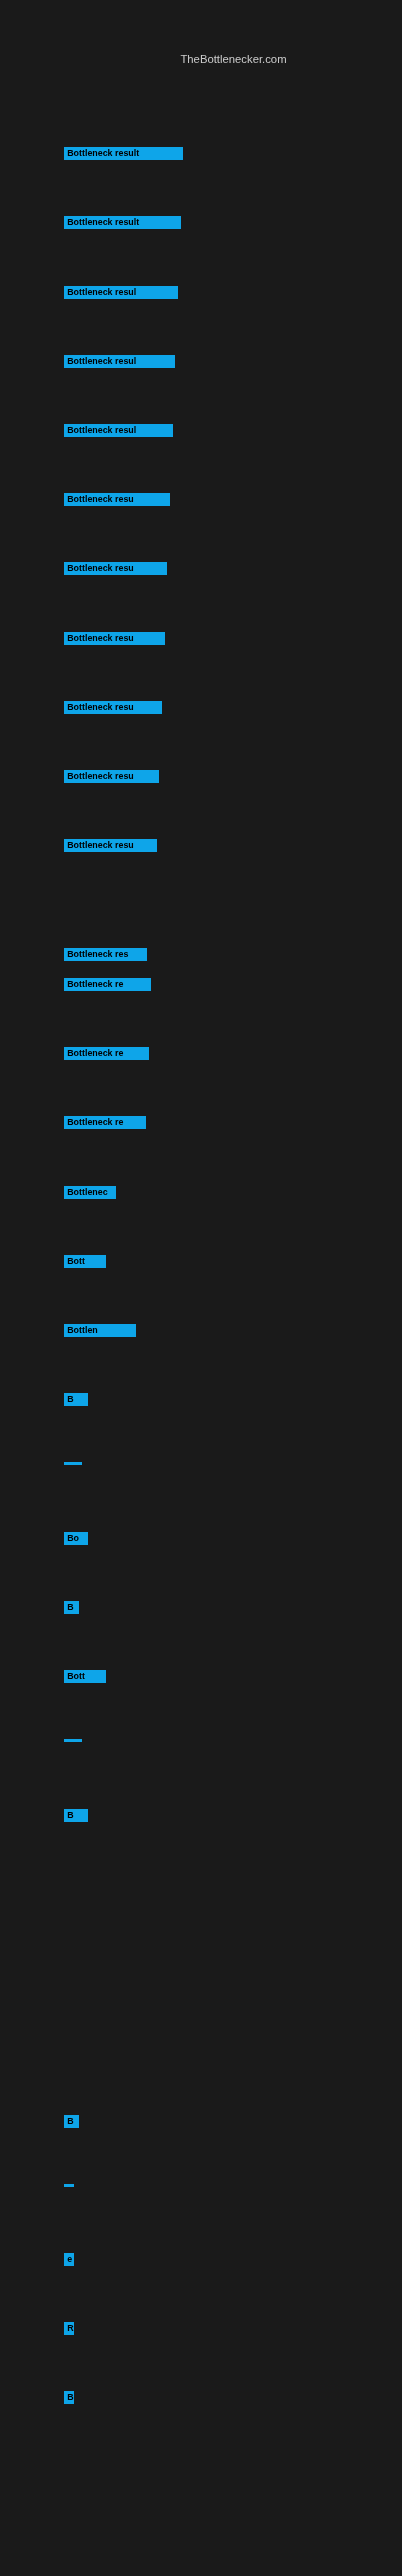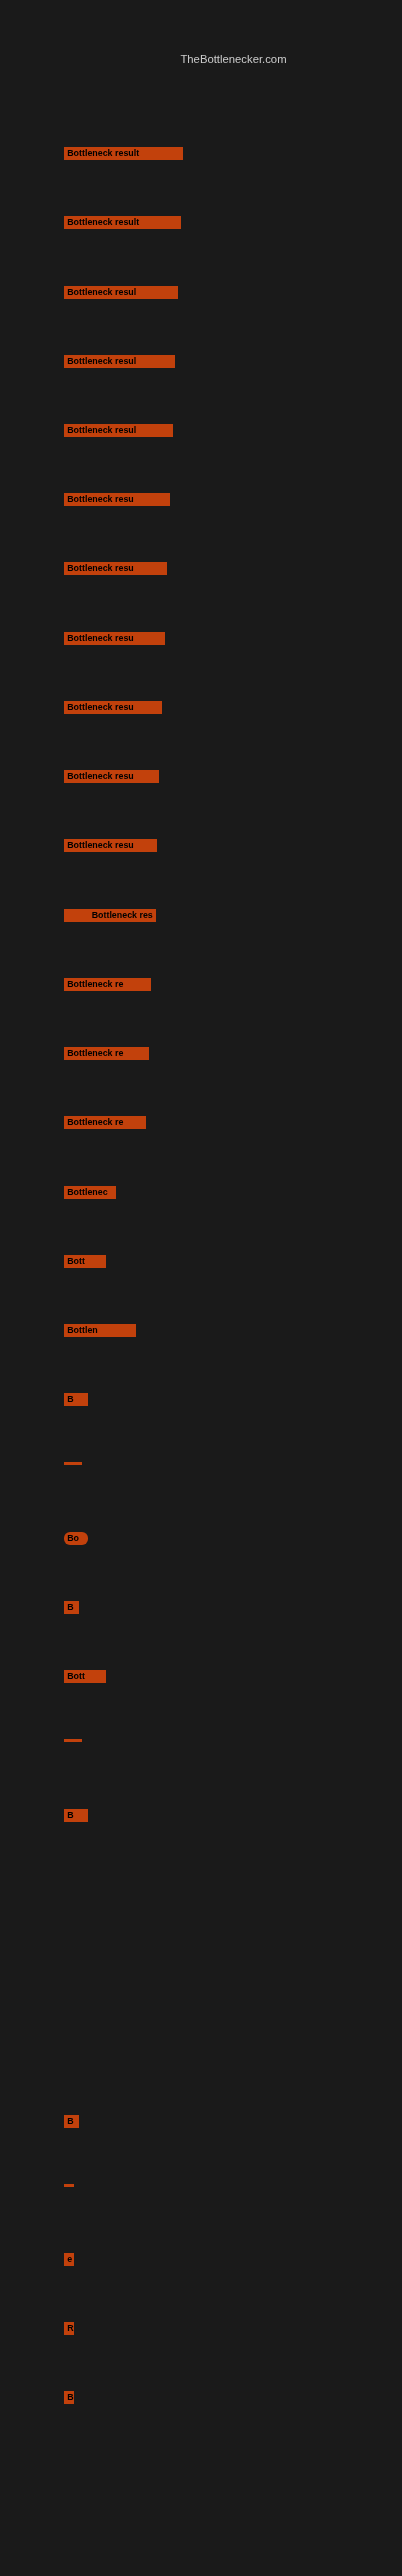--- a/index.html
+++ b/index.html
@@ -12,21 +12,21 @@
     }
     .site-title {
       text-align: center;
       color: #cccccc;
       font-size: 11.3px;
       padding: 4.8px 0;
       background: #1a1a1a;
     }
     .bottleneck-bar {
       display: inline-block;
-      background-color: #c2410c;
+      background-color: #0ea5e9;
       color: #000;
       font-size: 8.9px;
       font-weight: bold;
       padding: 1.6px 3.2px;
       white-space: nowrap;
       overflow: hidden;
       position: absolute;
       left: 0;
     }
   </style>
@@ -40,30 +40,30 @@
     <div class="bottleneck-bar" style="top: 114px; width: 117px;">Bottleneck result</div>
     <div class="bottleneck-bar" style="top: 184px; width: 114px;">Bottleneck resul</div>
     <div class="bottleneck-bar" style="top: 253px; width: 111px;">Bottleneck resul</div>
     <div class="bottleneck-bar" style="top: 322px; width: 109px;">Bottleneck resul</div>
     <div class="bottleneck-bar" style="top: 391px; width: 106px;">Bottleneck resu</div>
     <div class="bottleneck-bar" style="top: 460px; width: 103px;">Bottleneck resu</div>
     <div class="bottleneck-bar" style="top: 530px; width: 101px;">Bottleneck resu</div>
     <div class="bottleneck-bar" style="top: 599px; width: 98px;">Bottleneck resu</div>
     <div class="bottleneck-bar" style="top: 668px; width: 95px;">Bottleneck resu</div>
     <div class="bottleneck-bar" style="top: 737px; width: 93px;">Bottleneck resu</div>
-    <div class="bottleneck-bar" style="top: 807px; width: 92px; text-align: right;">Bottleneck res</div>
+    <div class="bottleneck-bar" style="top: 846px; width: 83px;">Bottleneck res</div>
     <div class="bottleneck-bar" style="top: 876px; width: 87px;">Bottleneck re</div>
     <div class="bottleneck-bar" style="top: 945px; width: 85px;">Bottleneck re</div>
     <div class="bottleneck-bar" style="top: 1014px; width: 82px;">Bottleneck re</div>
     <div class="bottleneck-bar" style="top: 1084px; width: 52px;">Bottlenec</div>
     <div class="bottleneck-bar" style="top: 1153px; width: 42px;">Bott</div>
     <div class="bottleneck-bar" style="top: 1222px; width: 72px;">Bottlen</div>
     <div class="bottleneck-bar" style="top: 1291px; width: 24px;">B</div>
     <div class="bottleneck-bar" style="top: 1360px; width: 17.7px;"></div>
-    <div class="bottleneck-bar" style="top: 1430px; width: 24px; border-radius: 6px;">Bo</div>
+    <div class="bottleneck-bar" style="top: 1430px; width: 24px;">Bo</div>
     <div class="bottleneck-bar" style="top: 1499px; width: 14.5px;">B</div>
     <div class="bottleneck-bar" style="top: 1568px; width: 42px;">Bott</div>
     <div class="bottleneck-bar" style="top: 1637px; width: 17.7px;"></div>
     <div class="bottleneck-bar" style="top: 1707px; width: 24px;">B</div>
     <div class="bottleneck-bar" style="top: 2013px; width: 14.5px;">B</div>
     <div class="bottleneck-bar" style="top: 2082px; width: 9.7px;"></div>
     <div class="bottleneck-bar" style="top: 2151px; width: 9.7px;">e</div>
     <div class="bottleneck-bar" style="top: 2220px; width: 9.7px;">R</div>
     <div class="bottleneck-bar" style="top: 2289px; width: 9.7px;">B</div>
   </div>

